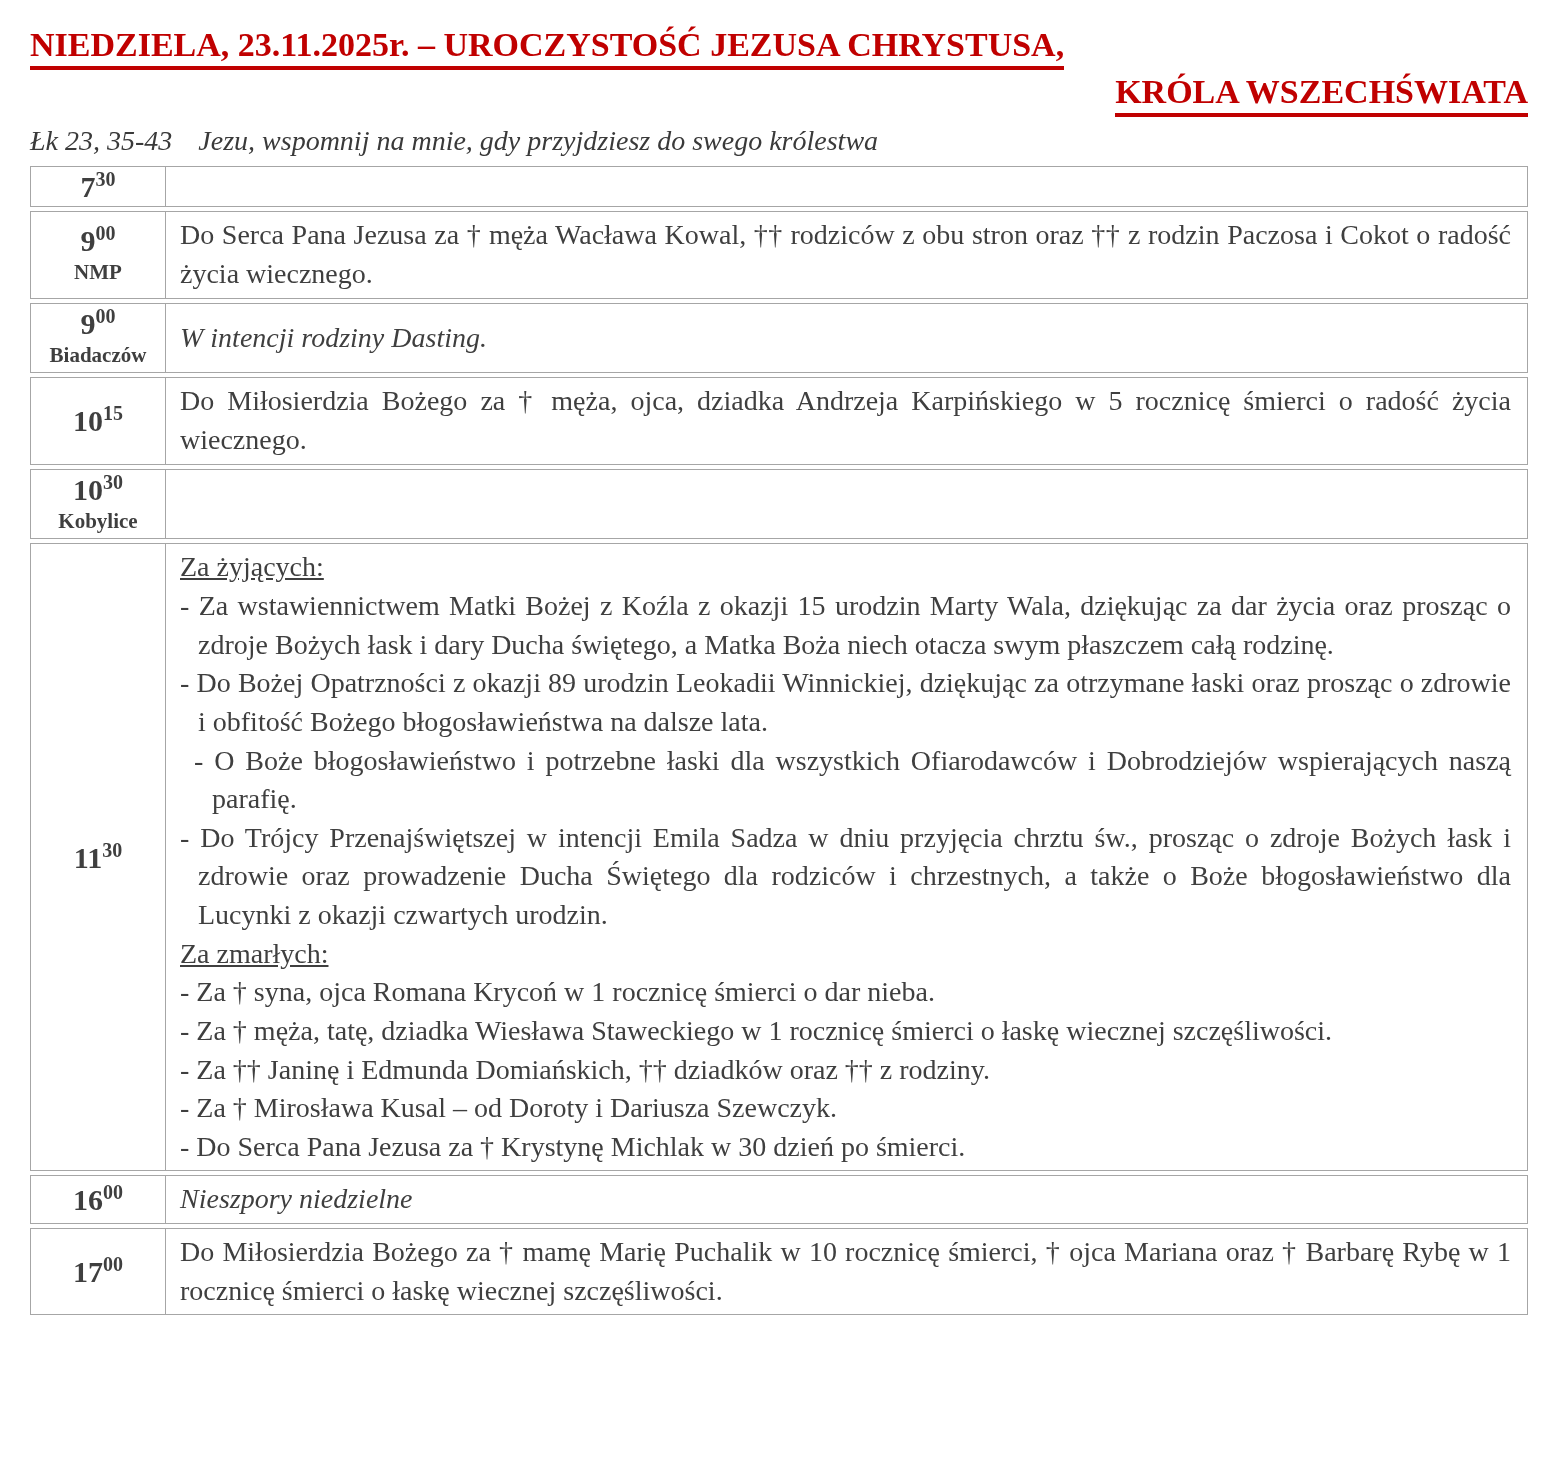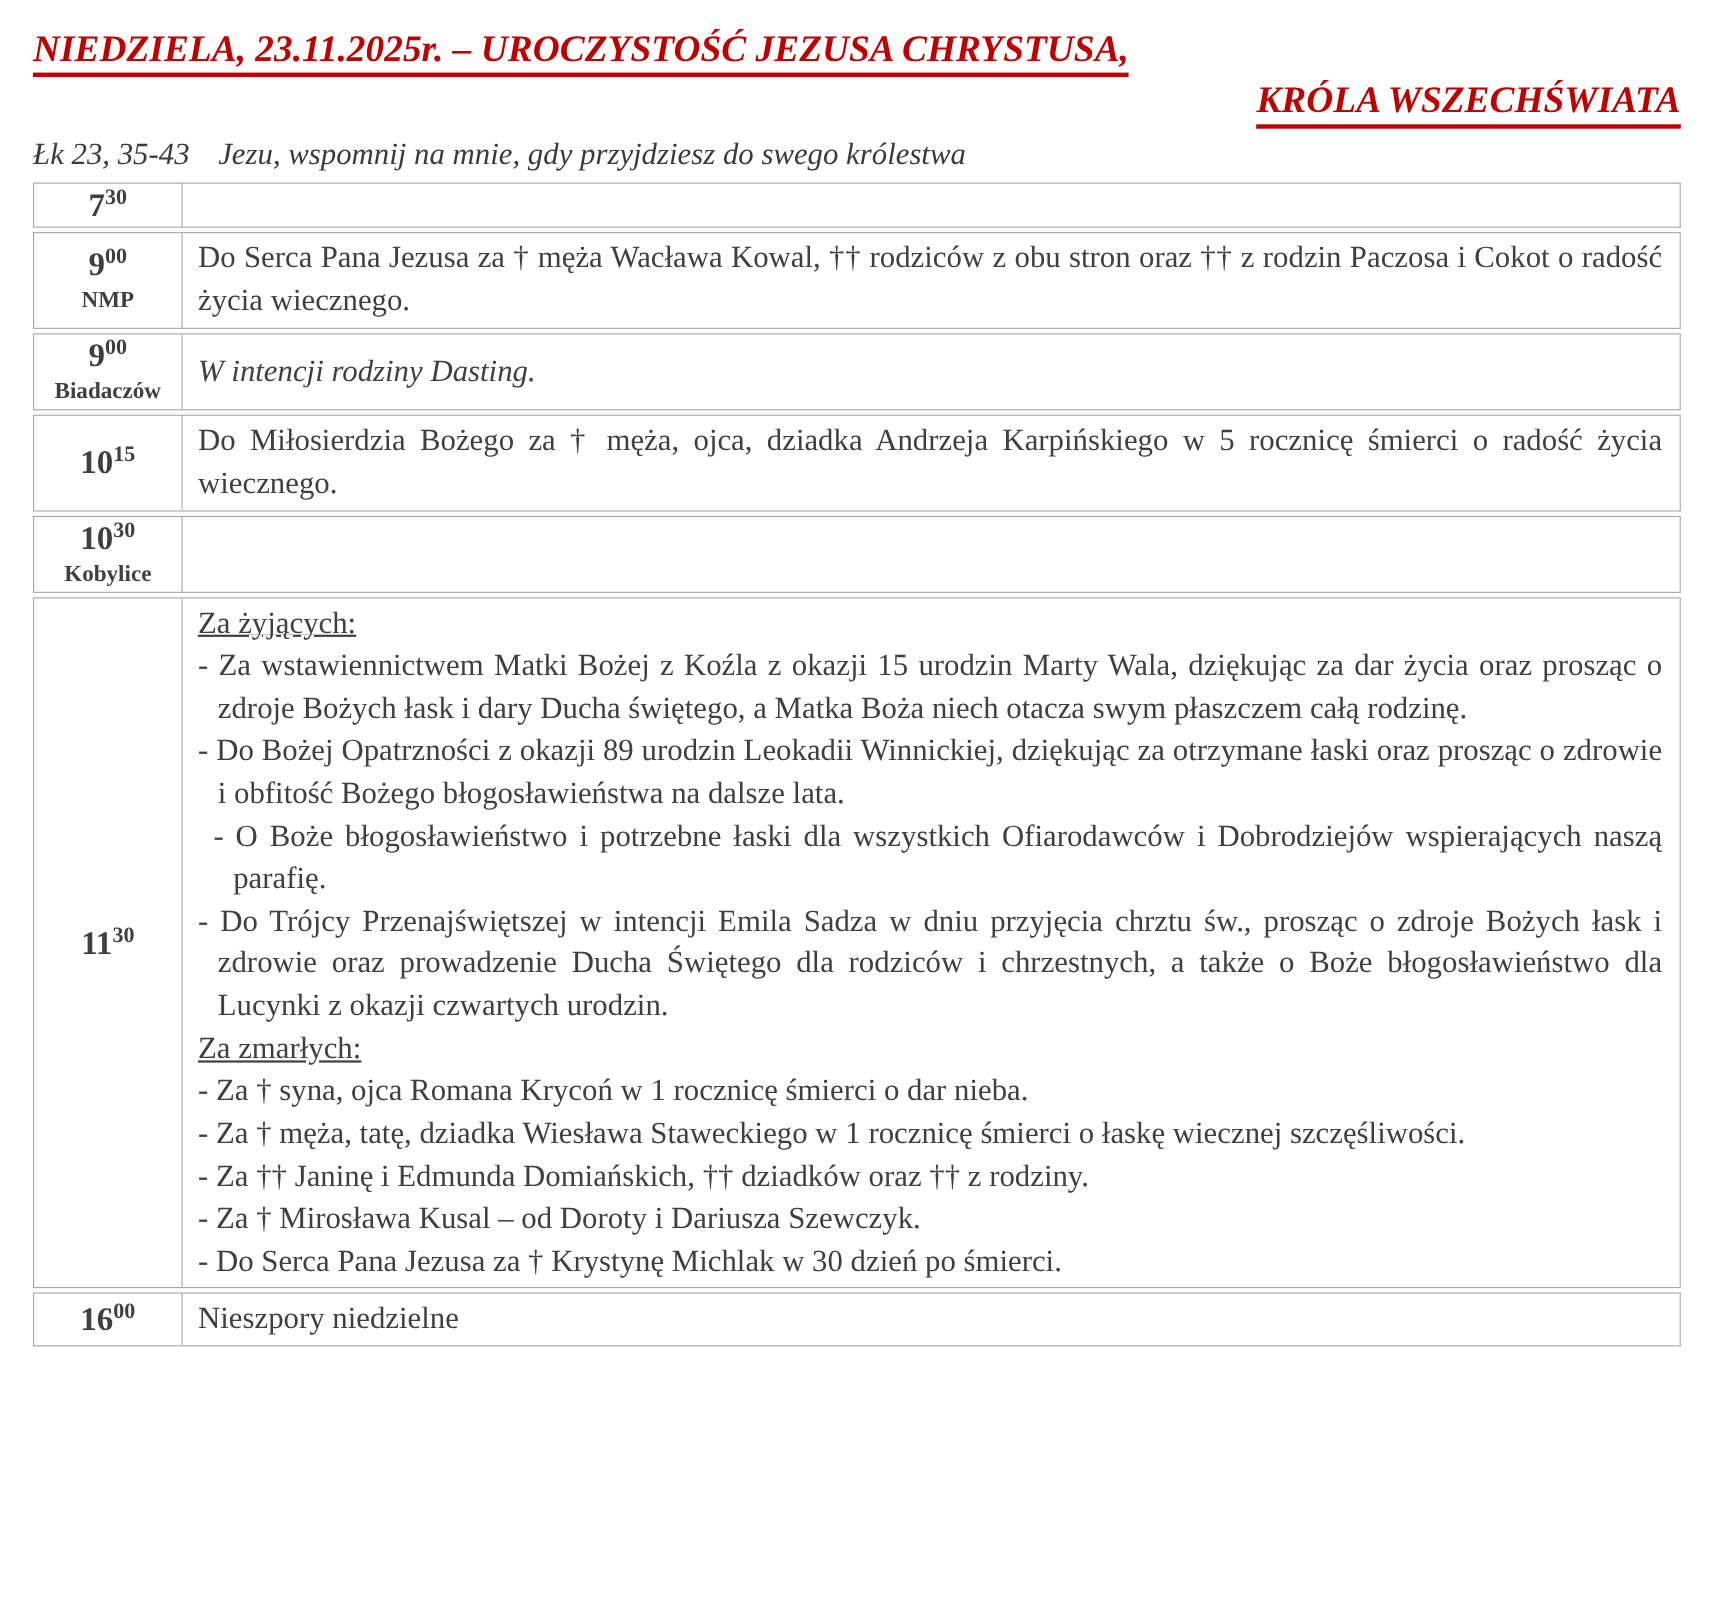--- a/index.html
+++ b/index.html
@@ -9,21 +9,21 @@
     background: #ffffff;
     font-family: "Liberation Serif", serif;
     color: #3f3f3f;
     overflow: hidden;
   }
   .page { padding: 24px 31px 0 30px; }
 
   
   .title-line { margin: 0; font-size: 34px; font-weight: bold; line-height: 1.22; }
   .title-line.second { text-align: right; margin-top: 6px; }
-  .title-underline { border-bottom: 4px solid; padding-bottom: 3px; font-style: italic; }
+  .title-underline { border-bottom: 4px solid; padding-bottom: 3px; }
   .reading-line { font-style: italic; font-size: 28px; color: #3a3a3a; margin: 12px 0 9px 0; }
   .reading-ref { margin-right: 26px; }
 
   
   .schedule { width: 100%; }
   .row {
     display: flex;
     border: 1px solid #a6a6a6;
     margin-bottom: 4px;
     background: #fff;
@@ -43,21 +43,21 @@
     flex: 1 1 auto;
     padding: 4px 16px 4px 14px;
     font-size: 28px;
     line-height: 1.38;
   }
   .para { margin: 0; text-align: justify; }
   .para.num    { padding-left: 42px; text-indent: -42px; }
   .para.dash   { padding-left: 18px; text-indent: -18px; }
   .para.dash-indent { padding-left: 32px; text-indent: -18px; }
   .para.heading { text-decoration: underline; text-align: left; }
-  .para.italic  { text-align: left; }
+  .para.italic  { font-style: italic; text-align: left; }
 </style>
 </head>
 <body>
 
 <div class="page">
 
   <div style="color:#c00000;">
     <h1 class="title-line"><span class="title-underline">NIEDZIELA, 23.11.2025r. – UROCZYSTOŚĆ JEZUSA CHRYSTUSA,</span></h1>
     <h1 class="title-line second"><span class="title-underline">KRÓLA WSZECHŚWIATA</span></h1>
   </div>
@@ -131,15 +131,23 @@
 
     <div class="row">
       <div class="time-cell">
         <div class="time"><span>16</span><sup>00</sup></div>
       </div>
       <div class="text-cell" style="display:flex;align-items:center;">
         <p class="para italic">Nieszpory niedzielne</p>
       </div>
     </div>
 
+    <div class="row">
+      <div class="time-cell">
+        <div class="time"><span>17</span><sup>00</sup></div>
+      </div>
+      <div class="text-cell">
+        <p class="para">Do Miłosierdzia Bożego za † mamę Marię Puchalik w 10 rocznicę śmierci, † ojca Mariana oraz † Barbarę Rybę w 1 rocznicę śmierci o łaskę wiecznej szczęśliwości.</p>
+      </div>
+    </div>
 
   </div>
 </div>
 
 </body></html>

